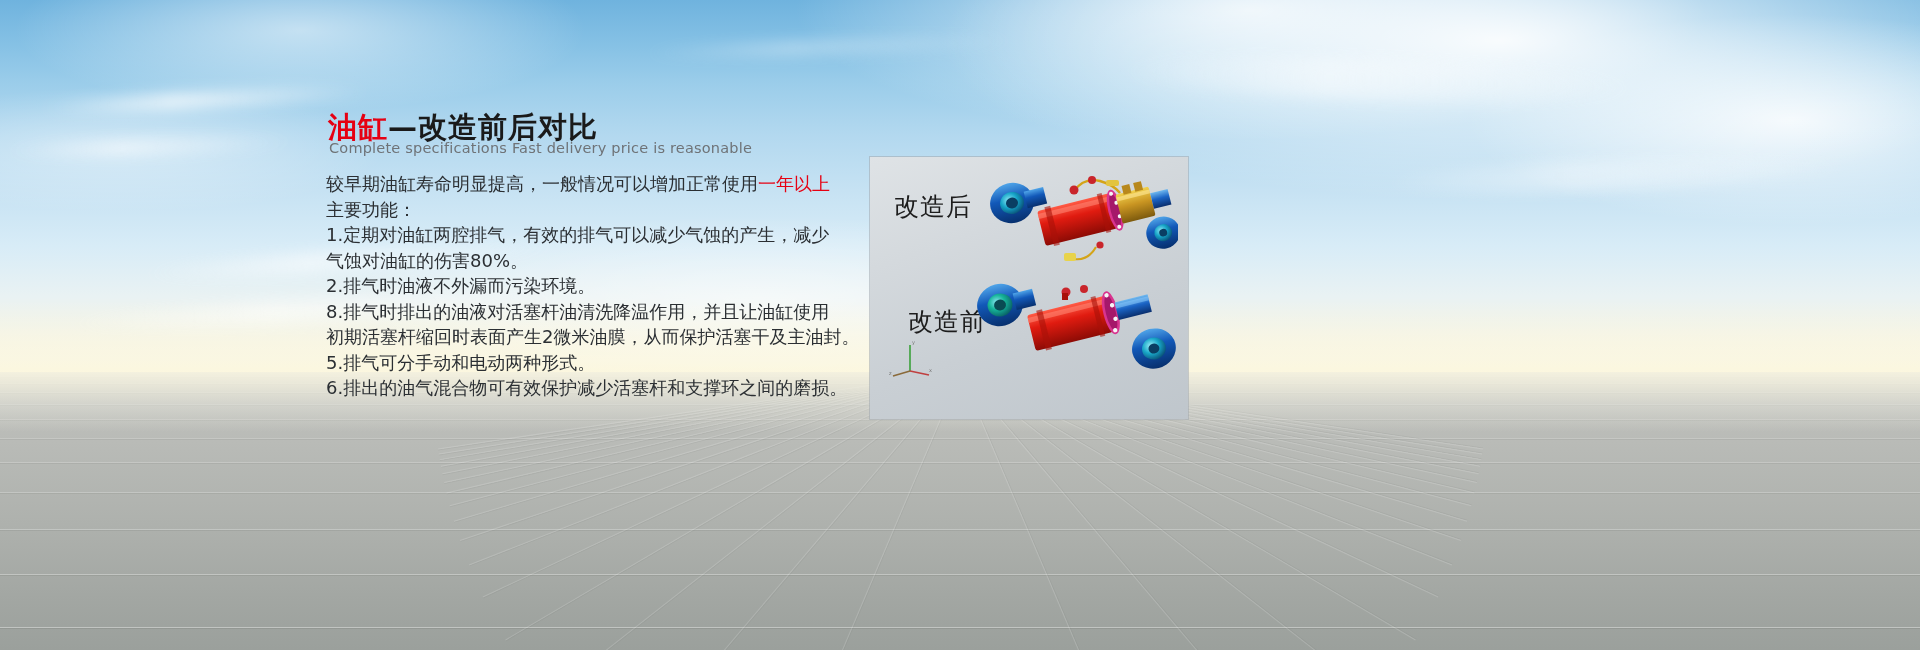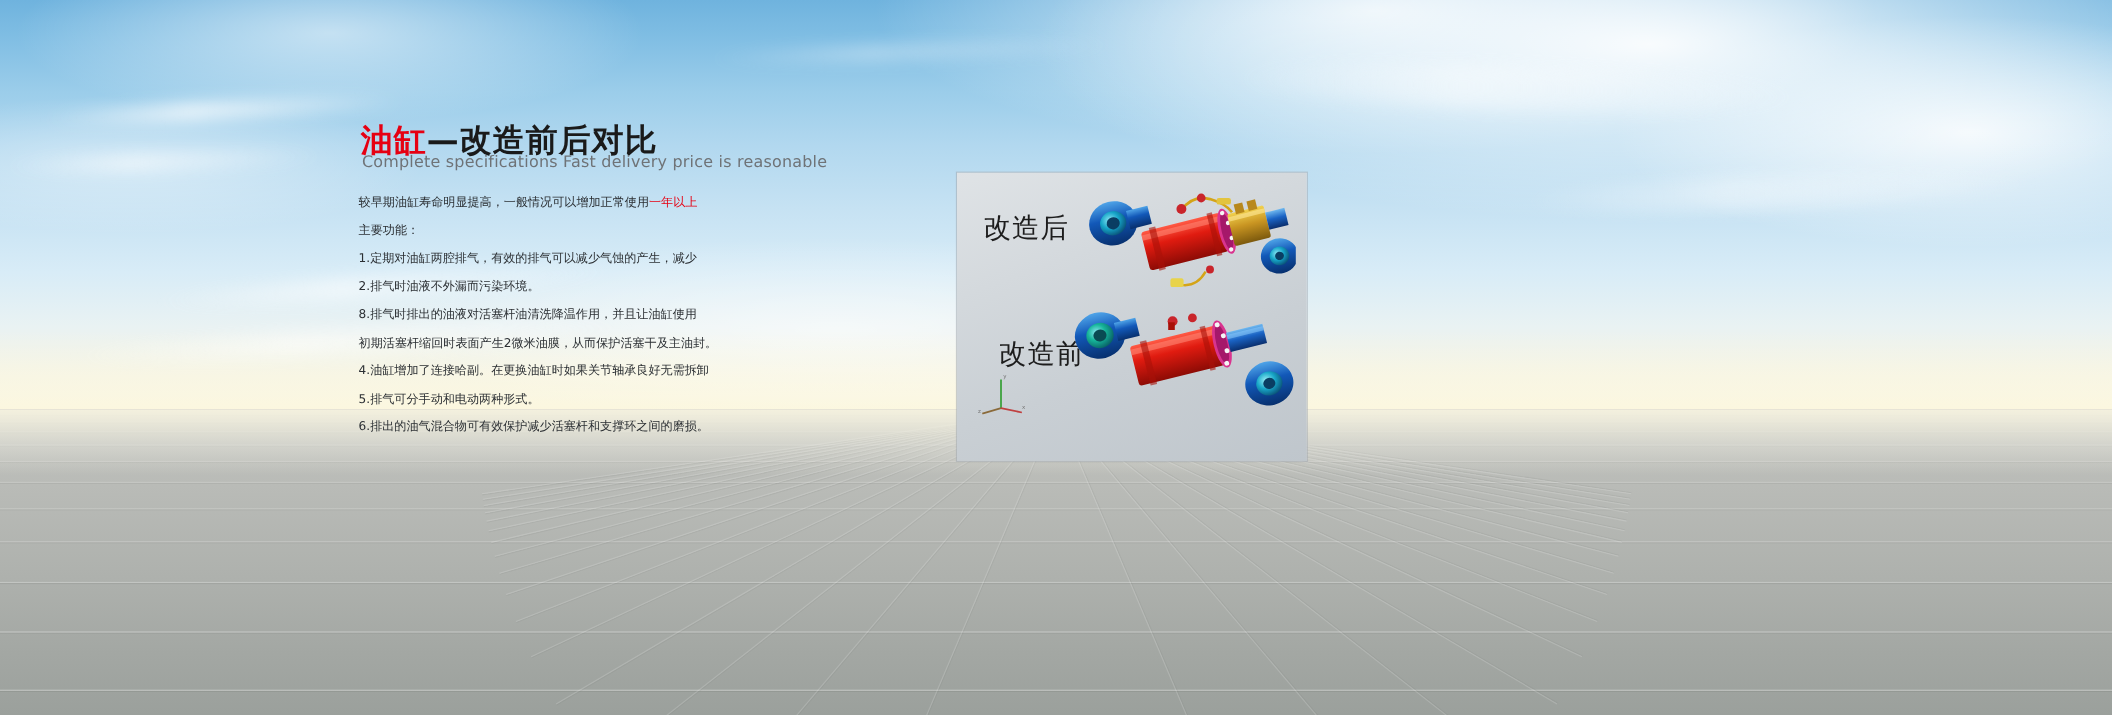--- a/index.html
+++ b/index.html
@@ -84,21 +84,21 @@
   .title .hl { color:#e60012; }
 
   .subtitle {
     position:absolute; left:329px; top:140px;
     font-size:14.5px; color:#6f7377; letter-spacing:.2px; white-space:nowrap;
   }
 
   .body-text {
     position:absolute; left:326px; top:171px;
     width:420px;
-    font-size:11px; line-height:25.5px; color:#2b2f33;
+    font-size:18px; line-height:25.5px; color:#2b2f33;
   }
   .body-text p { white-space:nowrap; }
   .body-text .hl { color:#e60012; }
 
   
   .panel {
     position:absolute; left:870px; top:157px; width:318px; height:262px;
     background:linear-gradient(160deg, #dfe3e6 0%, #d4d9dd 30%, #c9cfd4 62%, #bfc6cc 100%);
     box-shadow:0 0 0 1px rgba(160,168,174,0.55);
   }
@@ -185,24 +185,24 @@
     <div class="title">
       <span class="hl">油缸</span><span>—改造前后对比</span>
     </div>
 
     <div class="subtitle">Complete specifications Fast delivery price is reasonable</div>
 
     <div class="body-text">
       <p><span>较早期油缸寿命明显提高，一般情况可以增加正常使用</span><span class="hl">一年以上</span></p>
       <p>主要功能：</p>
       <p>1.定期对油缸两腔排气，有效的排气可以减少气蚀的产生，减少</p>
+      <p>气蚀对油缸的伤害80%。</p>
       <p>2.排气时油液不外漏而污染环境。</p>
       <p>8.排气时排出的油液对活塞杆油清洗降温作用，并且让油缸使用</p>
       <p>初期活塞杆缩回时表面产生2微米油膜，从而保护活塞干及主油封。</p>
-      <p>4.油缸增加了连接哈副。在更换油缸时如果关节轴承良好无需拆卸</p>
       <p>5.排气可分手动和电动两种形式。</p>
       <p>6.排出的油气混合物可有效保护减少活塞杆和支撑环之间的磨损。</p>
     </div>
 
     <div class="panel">
 
       <div class="panel-label lbl-after">改造后</div>
       <div class="panel-label lbl-before">改造前</div>
 
       <svg class="axis-mark" viewBox="0 0 46 40">

